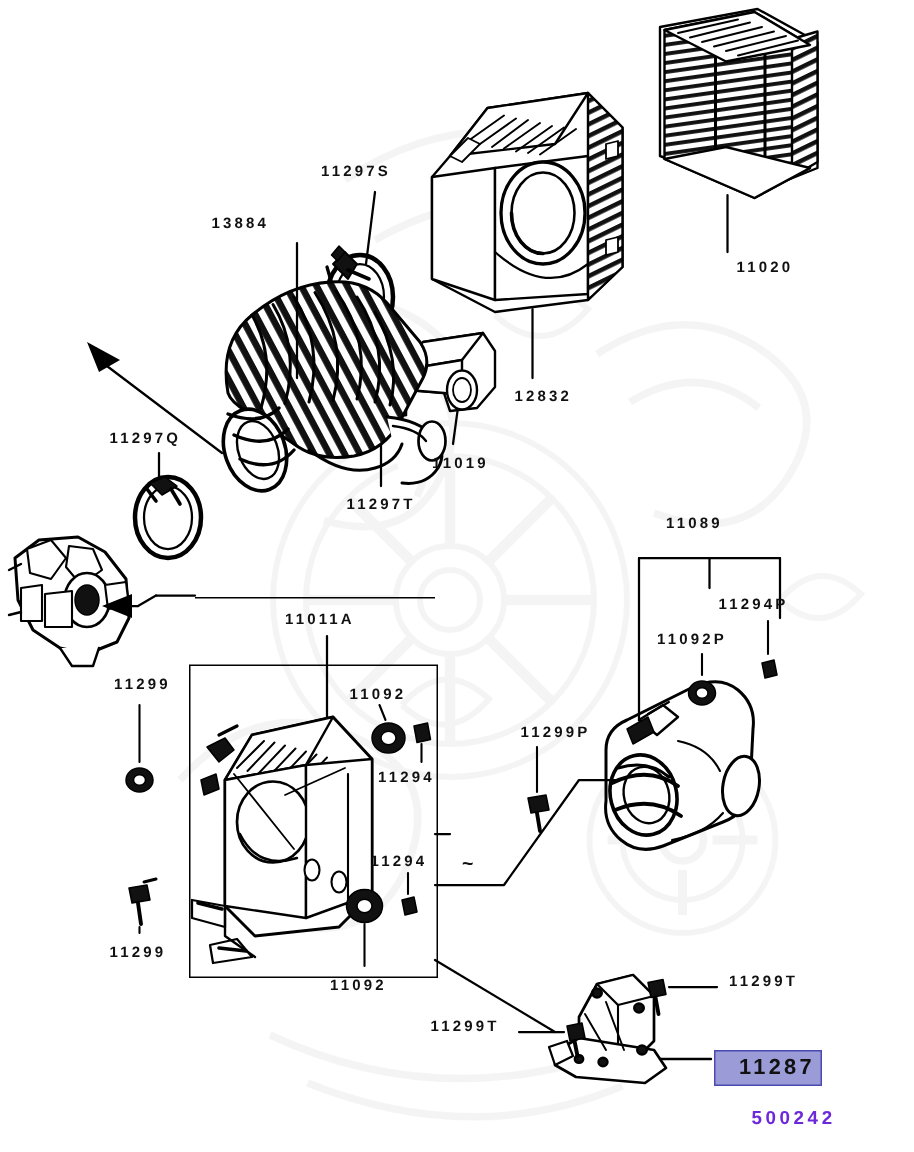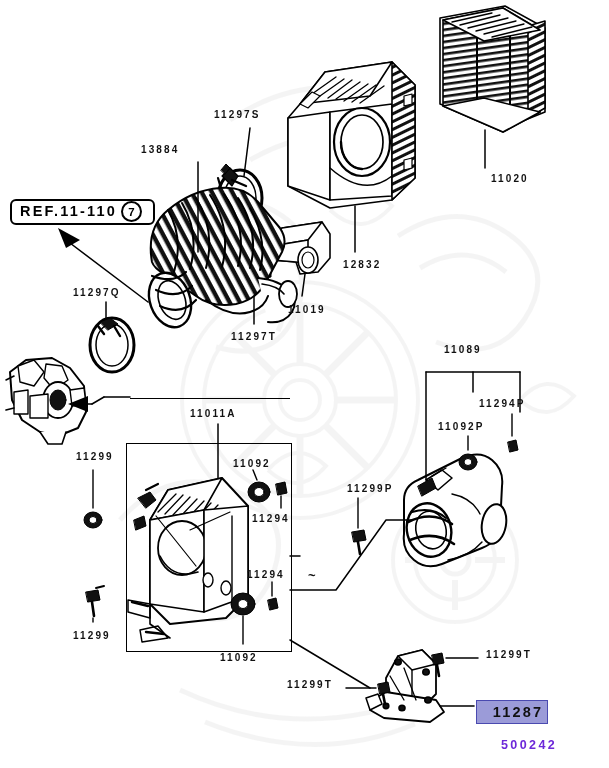--- a/index.html
+++ b/index.html
@@ -463,24 +463,20 @@
         <path d="M376 688 L346 688" stroke-width="1.5"></path>
       </g>
 
       <path d="M290 640 L370 688" stroke-width="1.5"></path>
 
     </g>
   </svg>
 
   <div class="box11011" style="left:126px;top:443px;width:164px;height:207px;"></div>
 
-  <div class="refbox" style="left:10px;top:199px;width:145px;height:26px;">
-    <span class="rt">REF.11-110</span>
-    <span class="circnum">7</span>
-  </div>
 
   <div class="prefline" style="left:130px;top:398px;width:160px;"></div>
 
   <div class="lbl" style="left:214px;top:110px;">11297S</div>
   <div class="lbl" style="left:141px;top:145px;">13884</div>
   <div class="lbl" style="left:455px;top:174px;margin-left:36px;">11020</div>
   <div class="lbl" style="left:343px;top:260px;">12832</div>
   <div class="lbl" style="left:288px;top:305px;">11019</div>
   <div class="lbl" style="left:73px;top:288px;">11297Q</div>
   <div class="lbl" style="left:231px;top:332px;">11297T</div>

